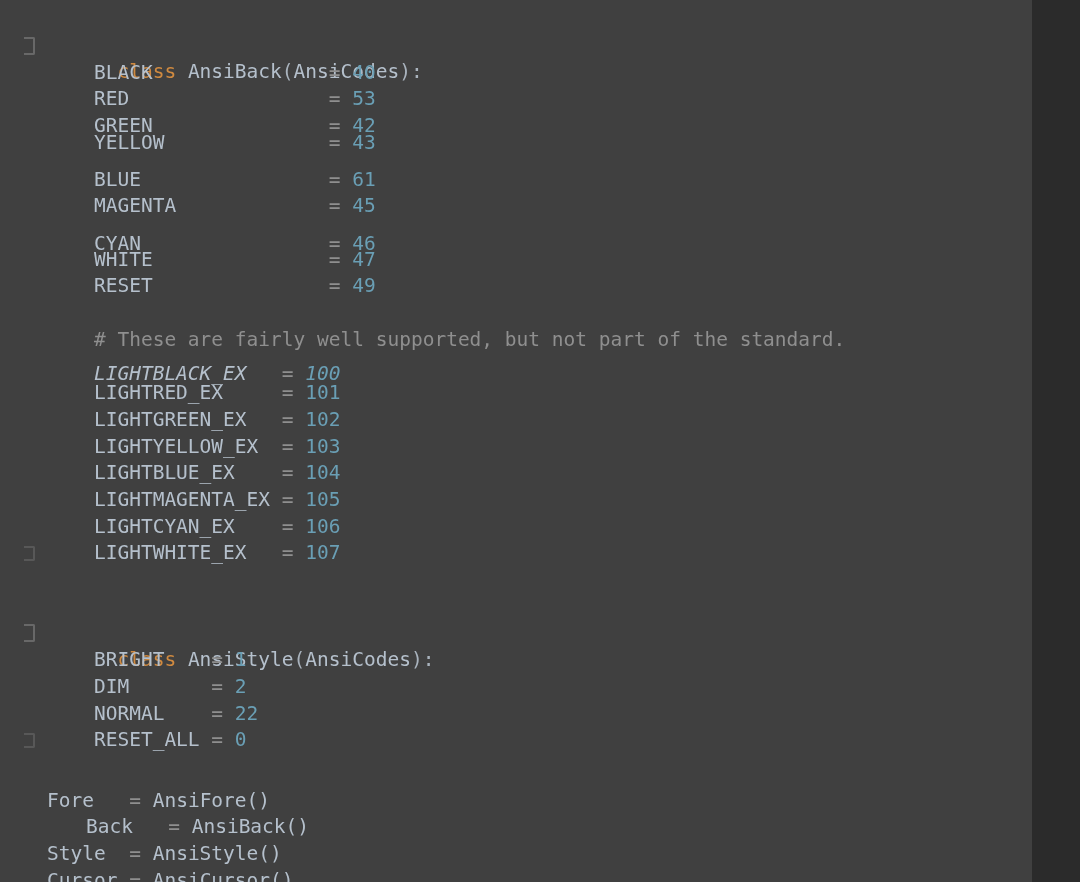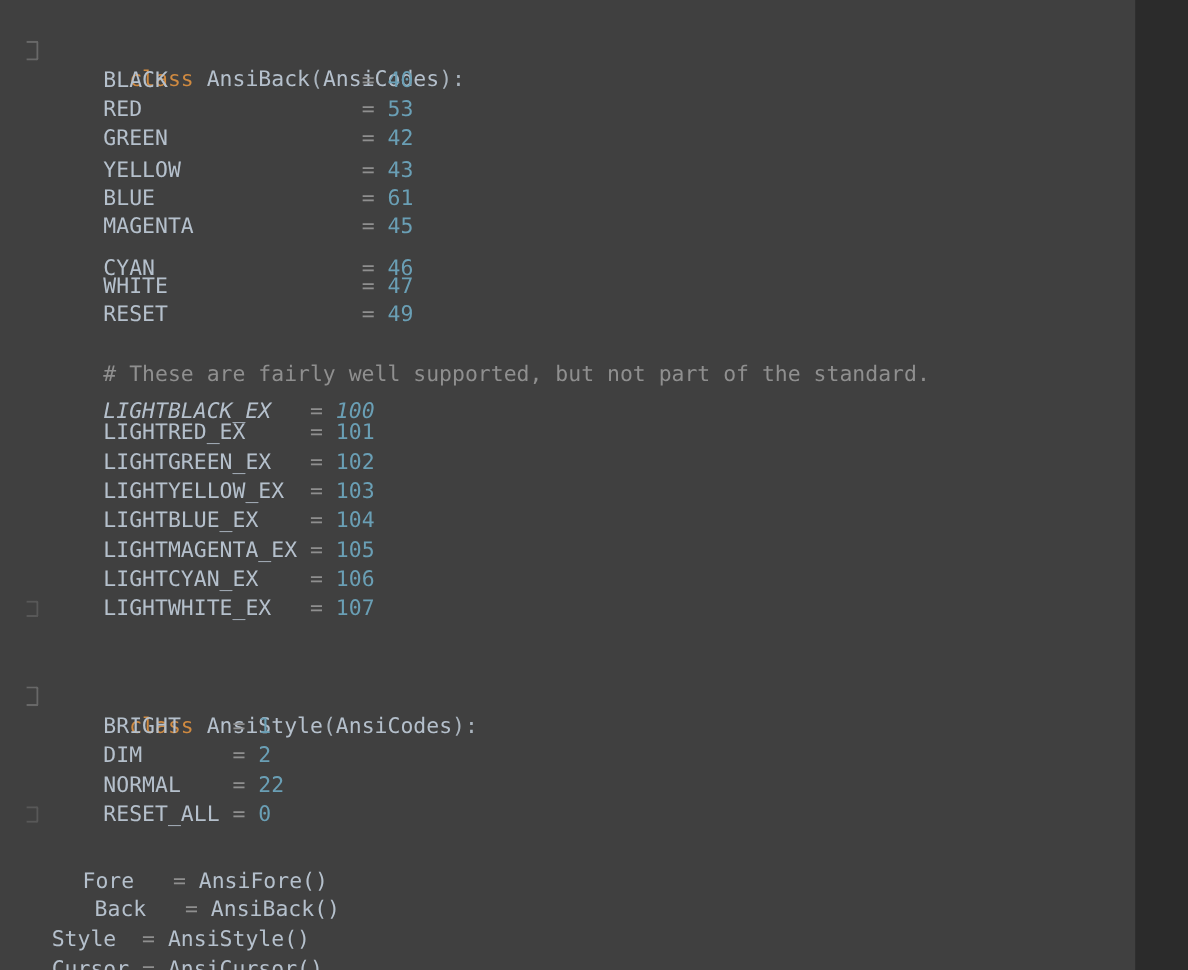--- a/index.html
+++ b/index.html
@@ -86,21 +86,21 @@
 
   <div class="code-line" style="top:33px;">
     <span class="line-inner"><span class="tok-plain">    </span><span class="tok-const const-name">BLACK</span><span class="tok-plain pad">               </span><span class="tok-op">=</span><span class="tok-plain"> </span><span class="tok-number">40</span></span>
   </div>
   <div class="code-line" style="top:59.7px;">
     <span class="line-inner"><span class="tok-plain">    </span><span class="tok-const const-name">RED</span><span class="tok-plain pad">                 </span><span class="tok-op">=</span><span class="tok-plain"> </span><span class="tok-number">53</span></span>
   </div>
   <div class="code-line" style="top:86.4px;">
     <span class="line-inner"><span class="tok-plain">    </span><span class="tok-const const-name">GREEN</span><span class="tok-plain pad">               </span><span class="tok-op">=</span><span class="tok-plain"> </span><span class="tok-number">42</span></span>
   </div>
-  <div class="code-line" style="top:115px;">
+  <div class="code-line" style="top:103px;">
     <span class="line-inner"><span class="tok-plain">    </span><span class="tok-const const-name">YELLOW</span><span class="tok-plain pad">              </span><span class="tok-op">=</span><span class="tok-plain"> </span><span class="tok-number">43</span></span>
   </div>
   <div class="code-line" style="top:139.8px;">
     <span class="line-inner"><span class="tok-plain">    </span><span class="tok-const const-name">BLUE</span><span class="tok-plain pad">                </span><span class="tok-op">=</span><span class="tok-plain"> </span><span class="tok-number">61</span></span>
   </div>
   <div class="code-line" style="top:166.5px;">
     <span class="line-inner"><span class="tok-plain">    </span><span class="tok-const const-name">MAGENTA</span><span class="tok-plain pad">             </span><span class="tok-op">=</span><span class="tok-plain"> </span><span class="tok-number">45</span></span>
   </div>
   <div class="code-line" style="top:204px;">
     <span class="line-inner"><span class="tok-plain">    </span><span class="tok-const const-name">CYAN</span><span class="tok-plain pad">                </span><span class="tok-op">=</span><span class="tok-plain"> </span><span class="tok-number">46</span></span>
@@ -161,21 +161,21 @@
   <div class="code-line" style="top:673.8px;">
     <span class="line-inner"><span class="tok-plain">    </span><span class="tok-const const-name-style">NORMAL</span><span class="tok-plain pad-style">    </span><span class="tok-op">=</span><span class="tok-plain"> </span><span class="tok-number">22</span></span>
   </div>
   <div class="code-line" style="top:700.5px;">
     <span class="line-inner"><span class="fold-marker thin"></span><span class="tok-plain">    </span><span class="tok-const const-name-style">RESET_ALL</span><span class="tok-plain pad-style"> </span><span class="tok-op">=</span><span class="tok-plain"> </span><span class="tok-number">0</span></span>
   </div>
 
   <div class="code-line" style="top:727.2px;"><span class="line-inner">&nbsp;</span></div>
   <div class="code-line" style="top:753.9px;"><span class="line-inner">&nbsp;</span></div>
 
-  <div class="code-line" style="top:761px;padding-left:28px;">
+  <div class="code-line" style="top:761px;">
     <span class="line-inner"><span class="tok-plain inst-name">Fore</span><span class="tok-plain pad-inst">   </span><span class="tok-op">=</span><span class="tok-plain"> </span><span class="tok-name">AnsiFore()</span></span>
   </div>
   <div class="code-line" style="top:787.7px;margin-left:39px;">
     <span class="line-inner"><span class="tok-plain inst-name">Back</span><span class="tok-plain pad-inst">   </span><span class="tok-op">=</span><span class="tok-plain"> </span><span class="tok-name">AnsiBack()</span></span>
   </div>
   <div class="code-line" style="top:814.4px;">
     <span class="line-inner"><span class="tok-plain inst-name">Style</span><span class="tok-plain pad-inst">  </span><span class="tok-op">=</span><span class="tok-plain"> </span><span class="tok-name">AnsiStyle()</span></span>
   </div>
   <div class="code-line" style="top:841.1px;">
     <span class="line-inner"><span class="tok-plain inst-name">Cursor</span><span class="tok-plain pad-inst"> </span><span class="tok-op">=</span><span class="tok-plain"> </span><span class="tok-name">AnsiCursor()</span></span>

